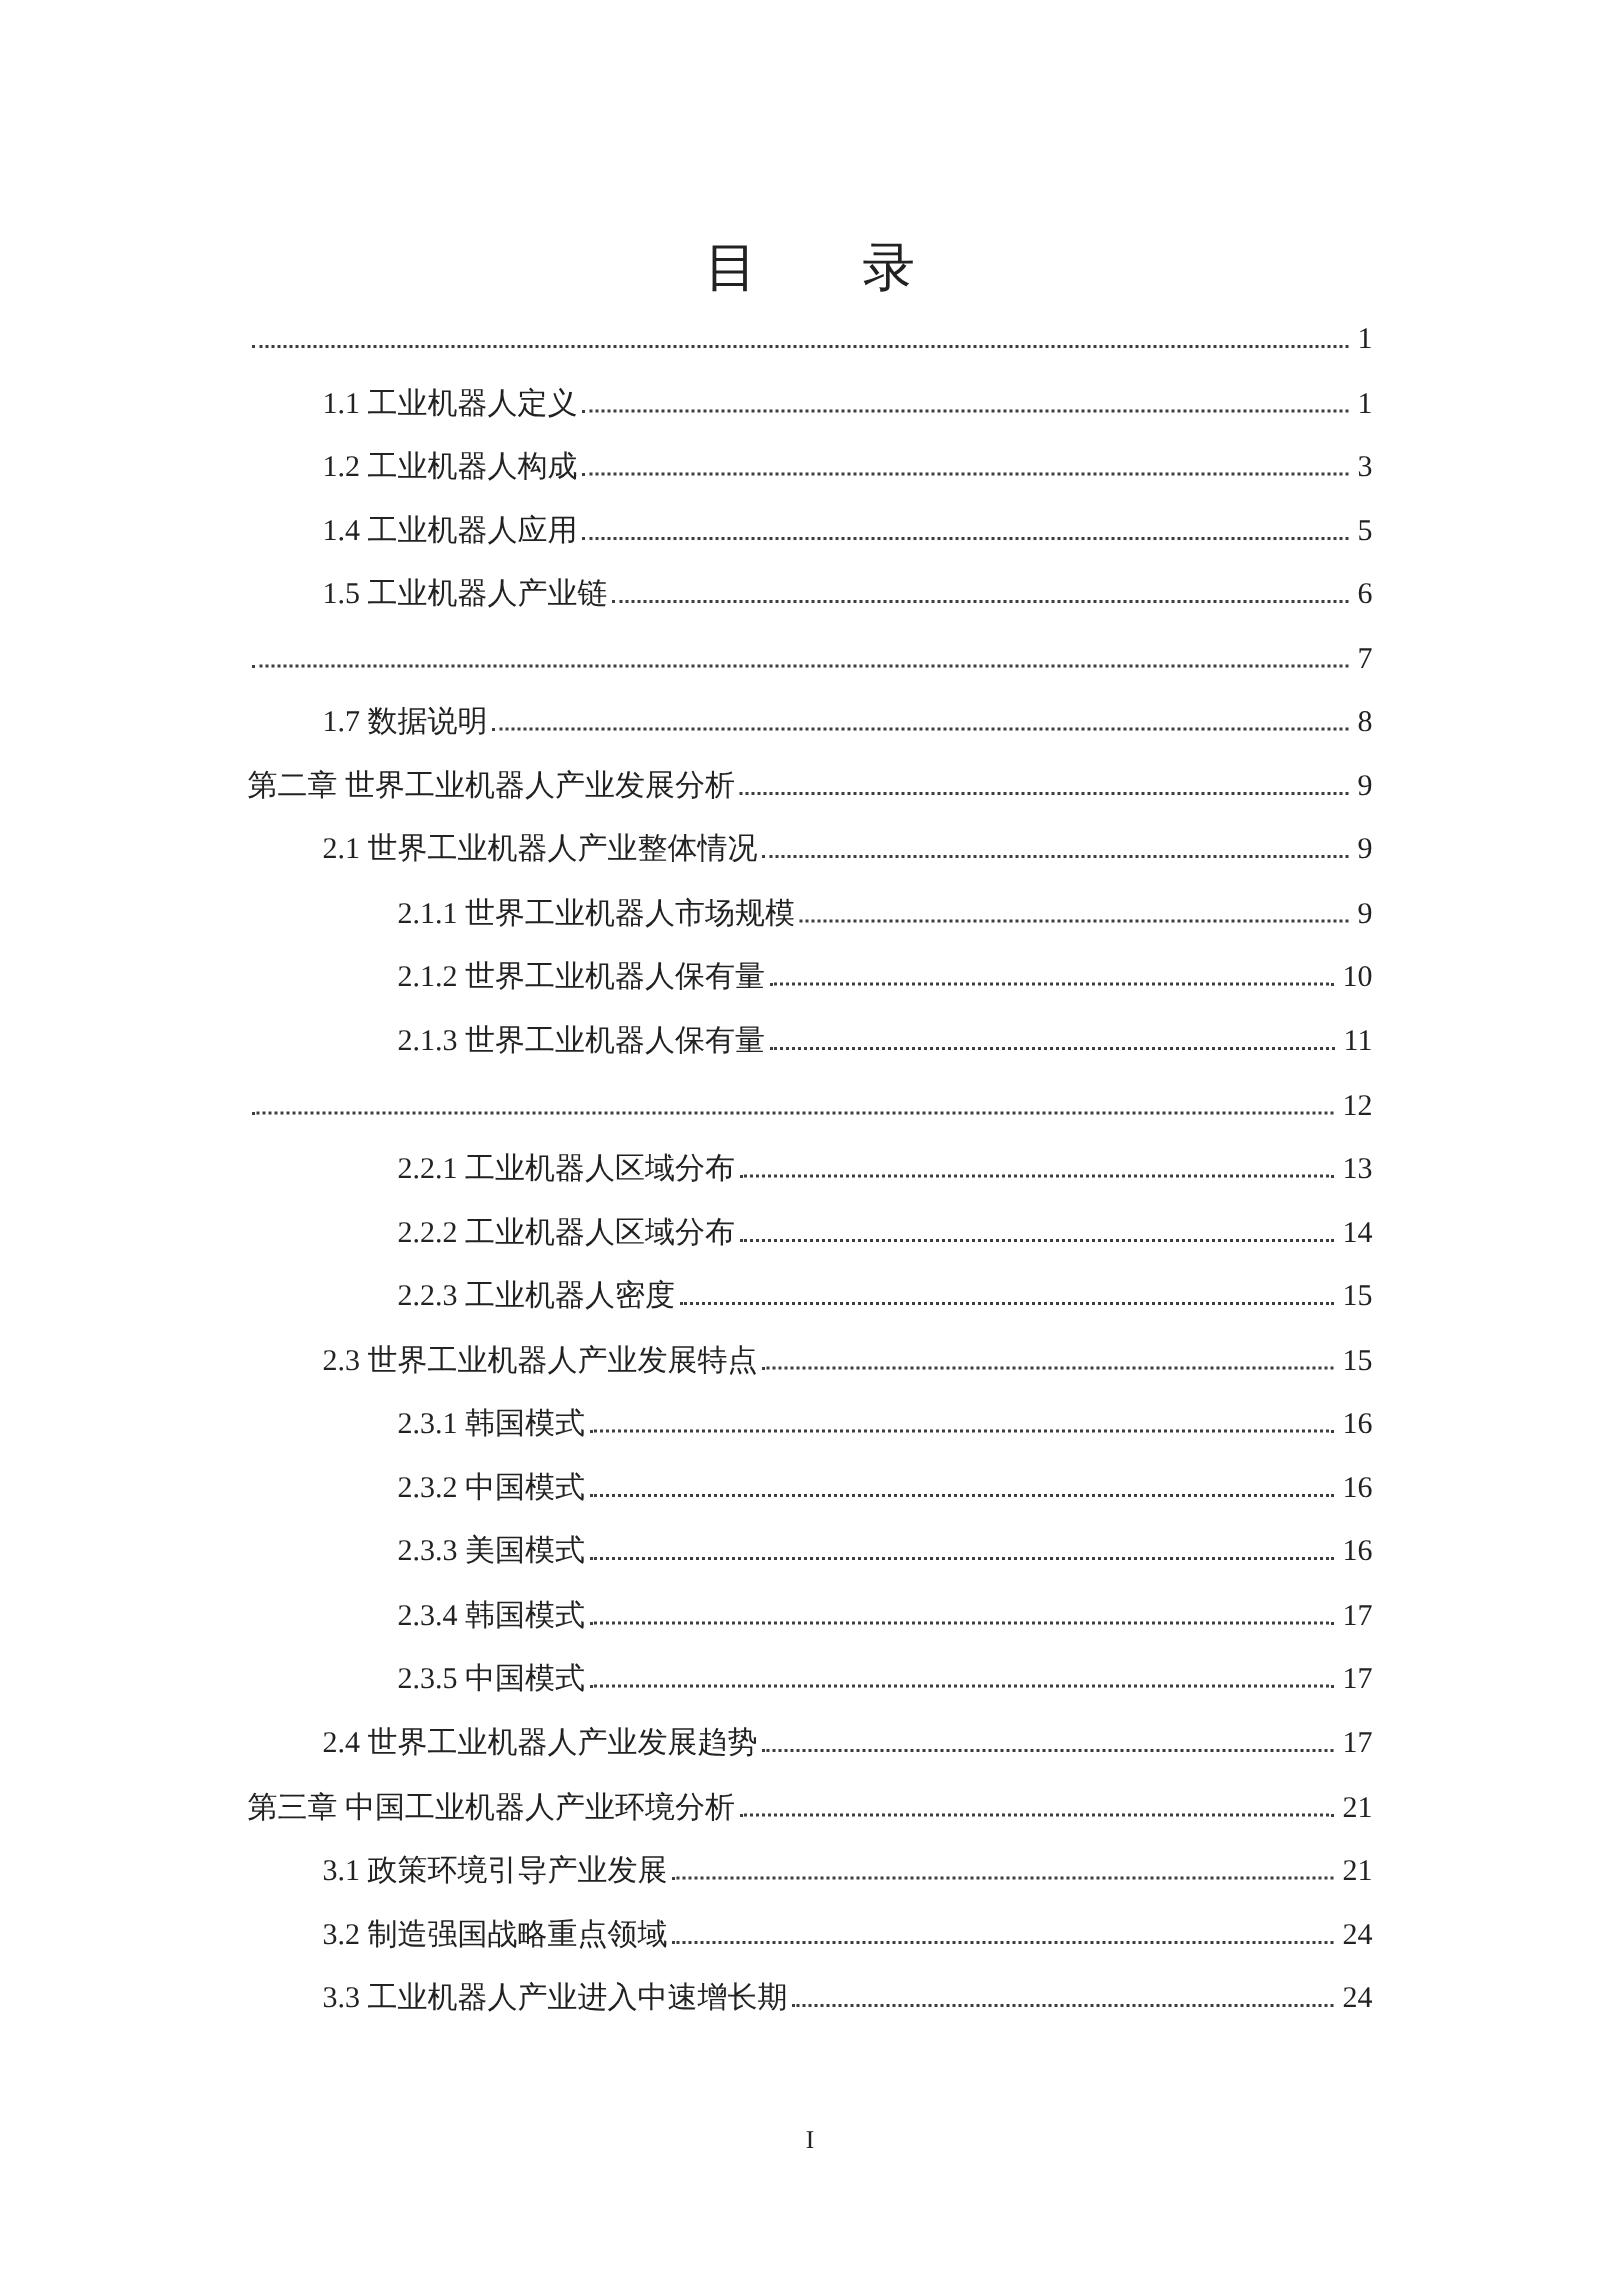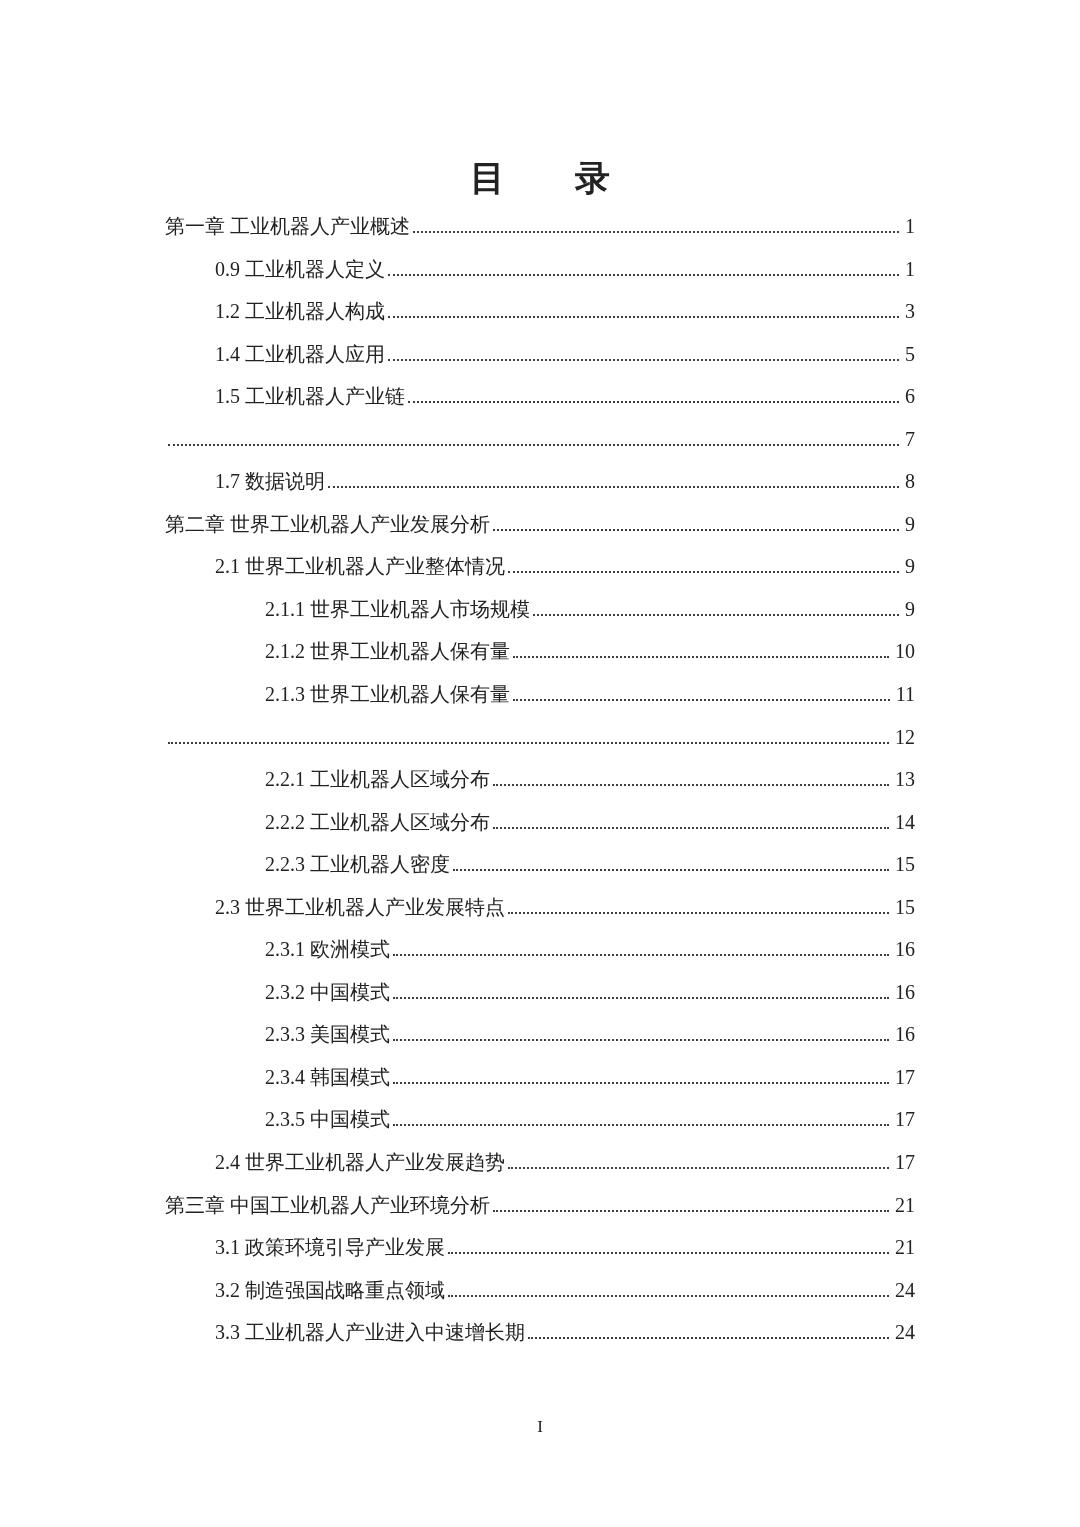--- a/index.html
+++ b/index.html
@@ -17,21 +17,21 @@
   }
   .page-title {
     position: absolute;
     top: 160px;
     left: 0;
     right: 0;
     margin: 0;
     text-align: center;
     font-size: 35px;
     line-height: 38px;
-    font-weight: 700;
+    font-weight: 400;
     color: var(--text-color, #222222);
   }
   .toc-list {
     position: absolute;
     top: 205px;
     left: 165px;
     width: 750px;
   }
   .toc-row {
     display: flex;
@@ -70,26 +70,25 @@
     color: var(--text-color, #222222);
   }
 </style>
 </head>
 <body style="--bg-color: #ffffff; --text-color: #222222; --leader-color: #3d3d3d;">
 
 <div class="doc-page">
   <h1 class="page-title">目　　录</h1>
   <div class="toc-list" id="toc-list">
       <div class="toc-row level-1">
-        <span class="toc-label">第一章 工业机器人产业概述</span>
         <span class="toc-leader"></span>
         <span class="toc-page">1</span>
       </div>
       <div class="toc-row level-2">
-        <span class="toc-label">0.9 工业机器人定义</span>
+        <span class="toc-label">1.1 工业机器人定义</span>
         <span class="toc-leader"></span>
         <span class="toc-page">1</span>
       </div>
       <div class="toc-row level-2">
         <span class="toc-label">1.2 工业机器人构成</span>
         <span class="toc-leader"></span>
         <span class="toc-page">3</span>
       </div>
       <div class="toc-row level-2">
         <span class="toc-label">1.4 工业机器人应用</span>
@@ -153,21 +152,21 @@
         <span class="toc-label">2.2.3 工业机器人密度</span>
         <span class="toc-leader"></span>
         <span class="toc-page">15</span>
       </div>
       <div class="toc-row level-2">
         <span class="toc-label">2.3 世界工业机器人产业发展特点</span>
         <span class="toc-leader"></span>
         <span class="toc-page">15</span>
       </div>
       <div class="toc-row level-3">
-        <span class="toc-label">2.3.1 欧洲模式</span>
+        <span class="toc-label">2.3.1 韩国模式</span>
         <span class="toc-leader"></span>
         <span class="toc-page">16</span>
       </div>
       <div class="toc-row level-3">
         <span class="toc-label">2.3.2 中国模式</span>
         <span class="toc-leader"></span>
         <span class="toc-page">16</span>
       </div>
       <div class="toc-row level-3">
         <span class="toc-label">2.3.3 美国模式</span>

